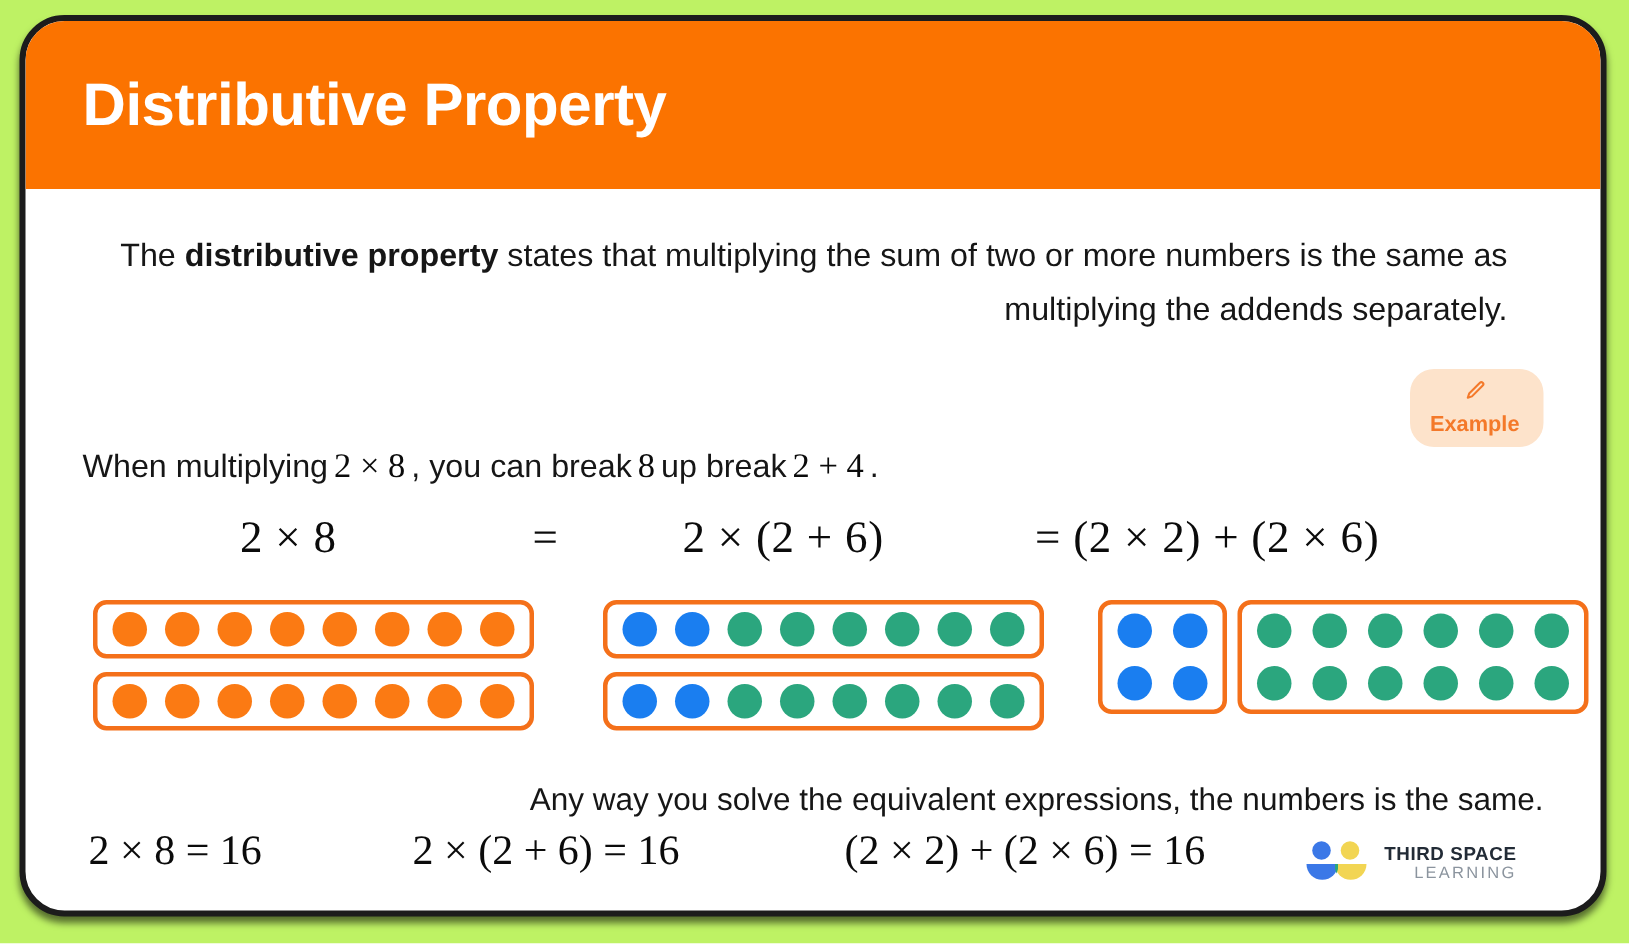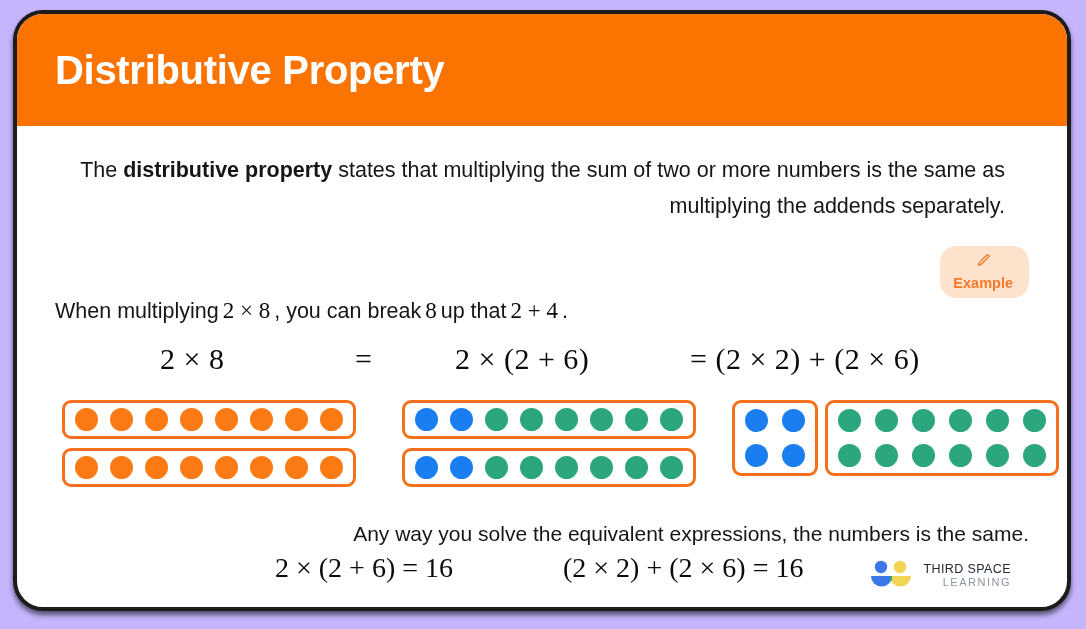--- a/index.html
+++ b/index.html
@@ -11,21 +11,21 @@
     width: 1086px;
     height: 629px;
     overflow: hidden;
     font-family: "Liberation Sans", sans-serif;
   }
 
   .stage {
     position: relative;
     width: 1086px;
     height: 629px;
-    background: #c4b5fd;
+    background: #bef264;
   }
 
   
   .card {
     position: absolute;
     left: 13px;
     top: 10px;
     width: 1058px;
     height: 601px;
     background: #ffffff;
@@ -208,21 +208,21 @@
     width: 46px;
     height: 31px;
   }
   .logo-text {
     display: flex;
     flex-direction: column;
     line-height: 1.12;
   }
   .logo-top {
     font-size: 12.5px;
-    font-weight: normal;
+    font-weight: bold;
     color: #222b36;
     letter-spacing: 0.4px;
   }
   .logo-bottom {
     font-size: 11px;
     color: #8b949e;
     letter-spacing: 1.5px;
   }
 </style>
 </head>
@@ -249,21 +249,21 @@
         </span>
         <span>Example</span>
       </div>
 
       
       <div class="example-line">
           <span>When multiplying </span>
           <span class="math inline-math">2 × 8</span>
           <span>, you can break </span>
           <span class="math inline-math">8</span>
-          <span> up that </span>
+          <span> up break </span>
           <span class="math inline-math">2 + 4</span>
           <span>.</span>
         </div>
 
       
       <div class="eq-row">
         <div class="eq-item eq-a math">2 × 8</div>
         <div class="eq-item eq-eq math">=</div>
         <div class="eq-item eq-b math">2 × (2 + 6)</div>
         <div class="eq-item eq-c math">= (2 × 2) + (2 × 6)</div>
@@ -349,20 +349,21 @@
           </div>
         </div>
 
       </div>
 
       
       <div class="closing">Any way you solve the equivalent expressions, the numbers is the same.</div>
 
       
       <div class="final-row">
+        <div class="final-item f1 math">2 × 8 = 16</div>
         <div class="final-item f2 math">2 × (2 + 6) = 16</div>
         <div class="final-item f3 math">(2 × 2) + (2 × 6) = 16</div>
 
         <div class="logo">
           <span class="logo-mark">
             <svg width="46" height="31" viewBox="0 0 46 31">
               <circle cx="13" cy="7" r="6.2" fill="#3b78e7"></circle>
               <circle cx="32" cy="7" r="6.2" fill="#f2d553"></circle>
               <path d="M3 16 a10.5 10.5 0 0 0 21 0 z" fill="#3b78e7"></path>
               <path d="M22 16 a10.5 10.5 0 0 0 21 0 z" fill="#f2d553"></path>

